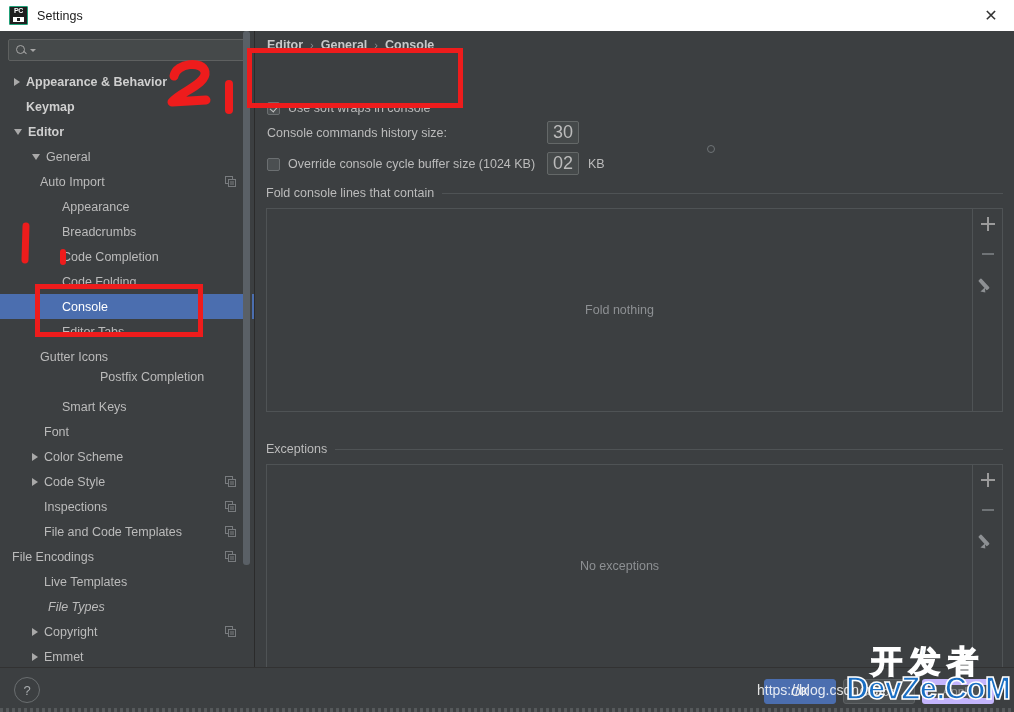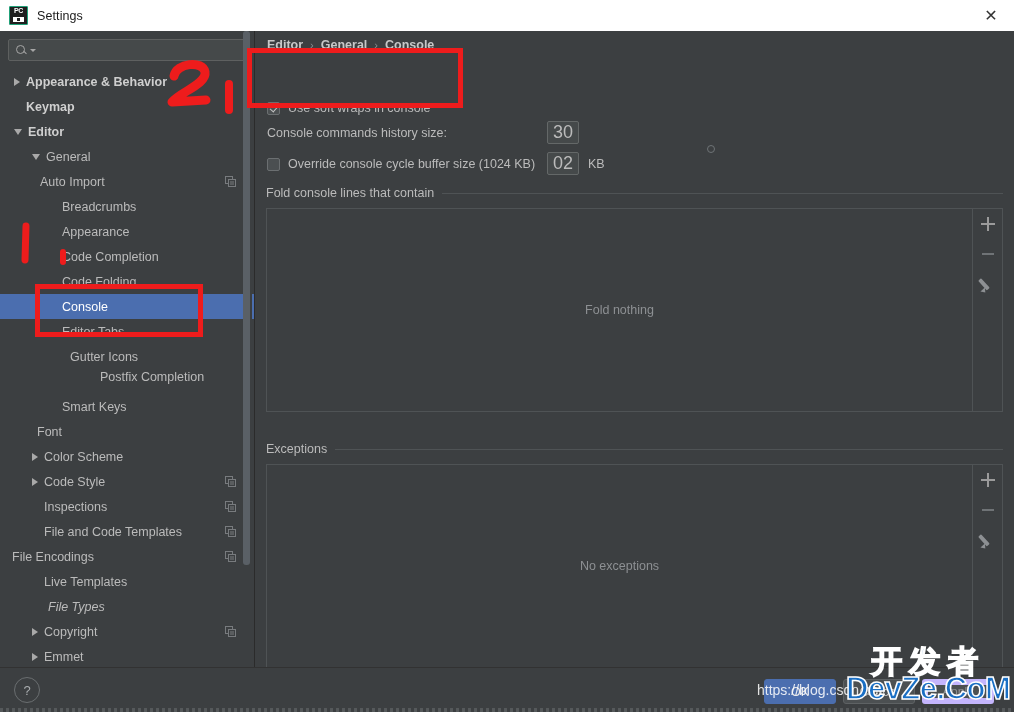--- a/index.html
+++ b/index.html
@@ -510,55 +510,55 @@
           <span>Auto Import</span>
           <span class="copy-icon"><svg width="11" height="11" viewBox="0 0 11 11">
               <rect x="0.5" y="0.5" width="7" height="7" fill="none" stroke="#8d9093"></rect>
               <rect x="3.5" y="3.5" width="7" height="7" fill="#3c3f41" stroke="#8d9093"></rect>
               <rect x="5" y="5.5" width="4" height="1" fill="#8d9093"></rect>
               <rect x="5" y="7.5" width="4" height="1" fill="#8d9093"></rect>
             </svg></span>
         </div>
         <div class="tree-row" style="padding-left: 50px;">
           <span class="arrow none"></span>
+          <span>Appearance</span>
+        </div>
+        <div class="tree-row" style="padding-left: 50px;">
+          <span class="arrow none"></span>
           <span>Breadcrumbs</span>
         </div>
         <div class="tree-row" style="padding-left: 50px;">
           <span class="arrow none"></span>
-          <span>Appearance</span>
+          <span>Code Completion</span>
         </div>
         <div class="tree-row" style="padding-left: 50px;">
           <span class="arrow none"></span>
-          <span>Code Completion</span>
+          <span>Code Folding</span>
+        </div>
+        <div class="tree-row selected" style="padding-left: 50px;">
+          <span class="arrow none"></span>
+          <span>Console</span>
         </div>
         <div class="tree-row" style="padding-left: 50px;">
           <span class="arrow none"></span>
-          <span>Code Folding</span>
-        </div>
-        <div class="tree-row selected" style="padding-left: 50px;">
-          <span class="arrow none"></span>
-          <span>Console</span>
+          <span>Editor Tabs</span>
+        </div>
+        <div class="tree-row" style="padding-left: 28px;">
+          <span class="arrow none"></span>
+          <span>Gutter Icons</span>
+        </div>
+        <div class="tree-row" style="padding-left: 50px; flex-direction: column;">
+          <span class="arrow none"></span>
+          <span>Postfix Completion</span>
         </div>
         <div class="tree-row" style="padding-left: 50px;">
           <span class="arrow none"></span>
-          <span>Editor Tabs</span>
-        </div>
-        <div class="tree-row" style="padding-left: 58px;">
-          <span class="arrow none"></span>
-          <span>Gutter Icons</span>
-        </div>
-        <div class="tree-row" style="padding-left: 50px; flex-direction: column;">
-          <span class="arrow none"></span>
-          <span>Postfix Completion</span>
-        </div>
-        <div class="tree-row" style="padding-left: 50px;">
-          <span class="arrow none"></span>
           <span>Smart Keys</span>
         </div>
-        <div class="tree-row" style="padding-left: 25px;">
+        <div class="tree-row" style="padding-left: 32px;">
           <span class="arrow none"></span>
           <span>Font</span>
         </div>
         <div class="tree-row" style="padding-left: 32px;">
           <span class="arrow right"></span>
           <span>Color Scheme</span>
         </div>
         <div class="tree-row" style="padding-left: 32px;">
           <span class="arrow right"></span>
           <span>Code Style</span>

